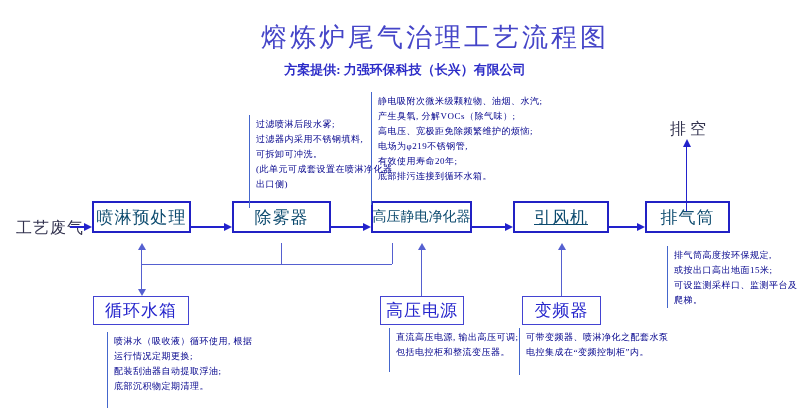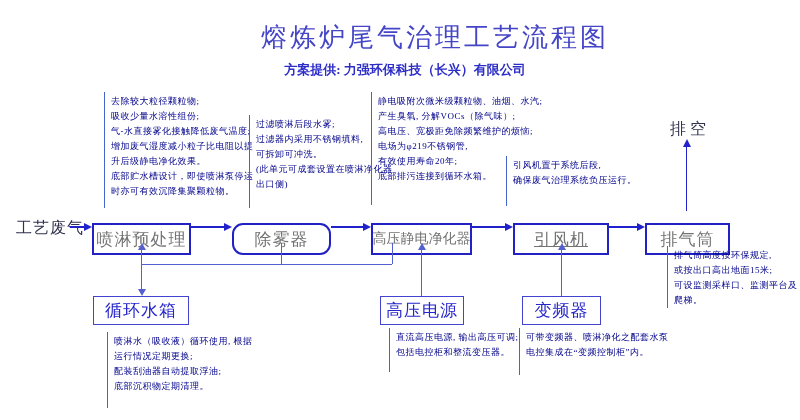--- a/index.html
+++ b/index.html
@@ -12,22 +12,22 @@
     font-size:26px;letter-spacing:3px;color:#4545c8;white-space:nowrap;margin-left:35px;
   }
   .subtitle{
     position:absolute;left:0;top:61px;width:810px;text-align:center;
     font-size:13px;font-weight:bold;color:#2d2dc8;white-space:nowrap;
   }
   .io-label{
     position:absolute;font-size:16px;color:#32324e;white-space:nowrap;letter-spacing:1px;
   }
   .fbox{
-    position:absolute;top:223px;height:28px;border:2px solid #2121c4;background:#fff;
-    color:#737373;display:flex;align-items:center;justify-content:center;
+    position:absolute;top:201px;height:28px;border:2px solid #2121c4;background:#fff;
+    color:#0c4a6e;display:flex;align-items:center;justify-content:center;
     font-size:17px;letter-spacing:1px;white-space:nowrap;box-sizing:content-box;
   }
   .fbox.small{font-size:14px;letter-spacing:0;}
   .abox{
     position:absolute;height:27px;border:1px solid #4343d2;background:#fff;
     color:#2525cc;display:flex;align-items:center;justify-content:center;
     font-size:17px;letter-spacing:1px;white-space:nowrap;
   }
   .hline{position:absolute;height:2px;background:#2222cc;}
   .vline{position:absolute;width:2px;background:#2222cc;}
@@ -48,21 +48,21 @@
 
 <div id="canvas">
 
   <div class="title">熔炼炉尾气治理工艺流程图</div>
   <div class="subtitle">方案提供: 力强环保科技（长兴）有限公司</div>
 
   <div class="io-label" style="left:16px;top:218px;">工艺废气</div>
   <div class="io-label" style="left:670px;top:119px;letter-spacing:4px;">排空</div>
 
   <div class="fbox" style="left:92px;width:95px;">喷淋预处理</div>
-  <div class="fbox" style="left:232px;width:95px;border-radius:11px;">除雾器</div>
+  <div class="fbox" style="left:232px;width:95px;">除雾器</div>
   <div class="fbox small" style="left:371px;width:97px;">高压静电净化器</div>
   <div class="fbox" style="left:513px;width:92px;text-decoration:underline;">引风机</div>
   <div class="fbox" style="left:645px;width:81px;">排气筒</div>
 
   <div class="abox" style="left:93px;top:296px;width:94px;">循环水箱</div>
   <div class="abox" style="left:380px;top:296px;width:82px;">高压电源</div>
   <div class="abox" style="left:522px;top:296px;width:77px;">变频器</div>
 
   <div class="hline" style="left:70px;top:226px;width:16px;"></div>
   <div class="arr right" style="left:84px;top:223px;"></div>
@@ -89,40 +89,31 @@
   <div class="vline sec" style="left:281px;top:243px;height:21px;"></div>
   <div class="hline sec" style="left:141px;top:264px;width:251px;"></div>
   <div class="vline sec" style="left:392px;top:243px;height:21px;"></div>
 
   <div class="vline sec" style="left:421px;top:249px;height:47px;"></div>
   <div class="arr up sec" style="left:418px;top:243px;"></div>
 
   <div class="vline sec" style="left:561px;top:249px;height:47px;"></div>
   <div class="arr up sec" style="left:558px;top:243px;"></div>
 
-  <div class="note" style="left:104px;top:92px;min-height:114px;">去除较大粒径颗粒物;
-吸收少量水溶性组份;
-气-水直接雾化接触降低废气温度;
-增加废气湿度减小粒子比电阻以提
-升后级静电净化效果。
-底部贮水槽设计，即使喷淋泵停运
-时亦可有效沉降集聚颗粒物。</div>
   <div class="note" style="left:249px;top:115px;min-height:91px;">过滤喷淋后段水雾;
 过滤器内采用不锈钢填料,
 可拆卸可冲洗。
 (此单元可成套设置在喷淋净化器
 出口侧)</div>
   <div class="note" style="left:371px;top:92px;min-height:111px;">静电吸附次微米级颗粒物、油烟、水汽;
 产生臭氧, 分解VOCs（除气味）;
 高电压、宽极距免除频繁维护的烦恼;
 电场为φ219不锈钢管,
 有效使用寿命20年;
 底部排污连接到循环水箱。</div>
-  <div class="note" style="left:506px;top:156px;min-height:48px;">引风机置于系统后段,
-确保废气治理系统负压运行。</div>
   <div class="note" style="left:667px;top:246px;min-height:60px;">排气筒高度按环保规定,
 或按出口高出地面15米;
 可设监测采样口、监测平台及爬梯。</div>
   <div class="note" style="left:107px;top:332px;min-height:74px;">喷淋水（吸收液）循环使用, 根据
 运行情况定期更换;
 配装刮油器自动提取浮油;
 底部沉积物定期清理。</div>
   <div class="note" style="left:389px;top:328px;min-height:42px;">直流高压电源, 输出高压可调;
 包括电控柜和整流变压器。</div>
   <div class="note" style="left:519px;top:328px;min-height:45px;">可带变频器、喷淋净化之配套水泵

